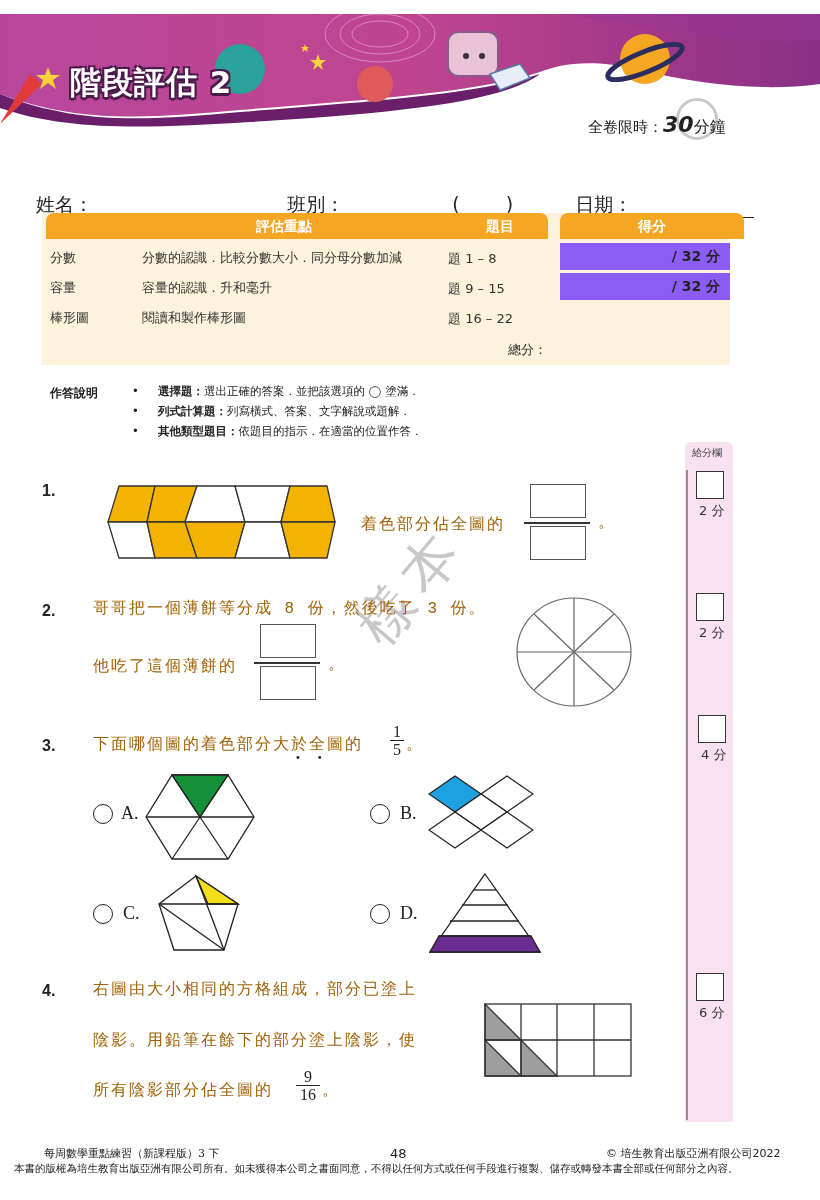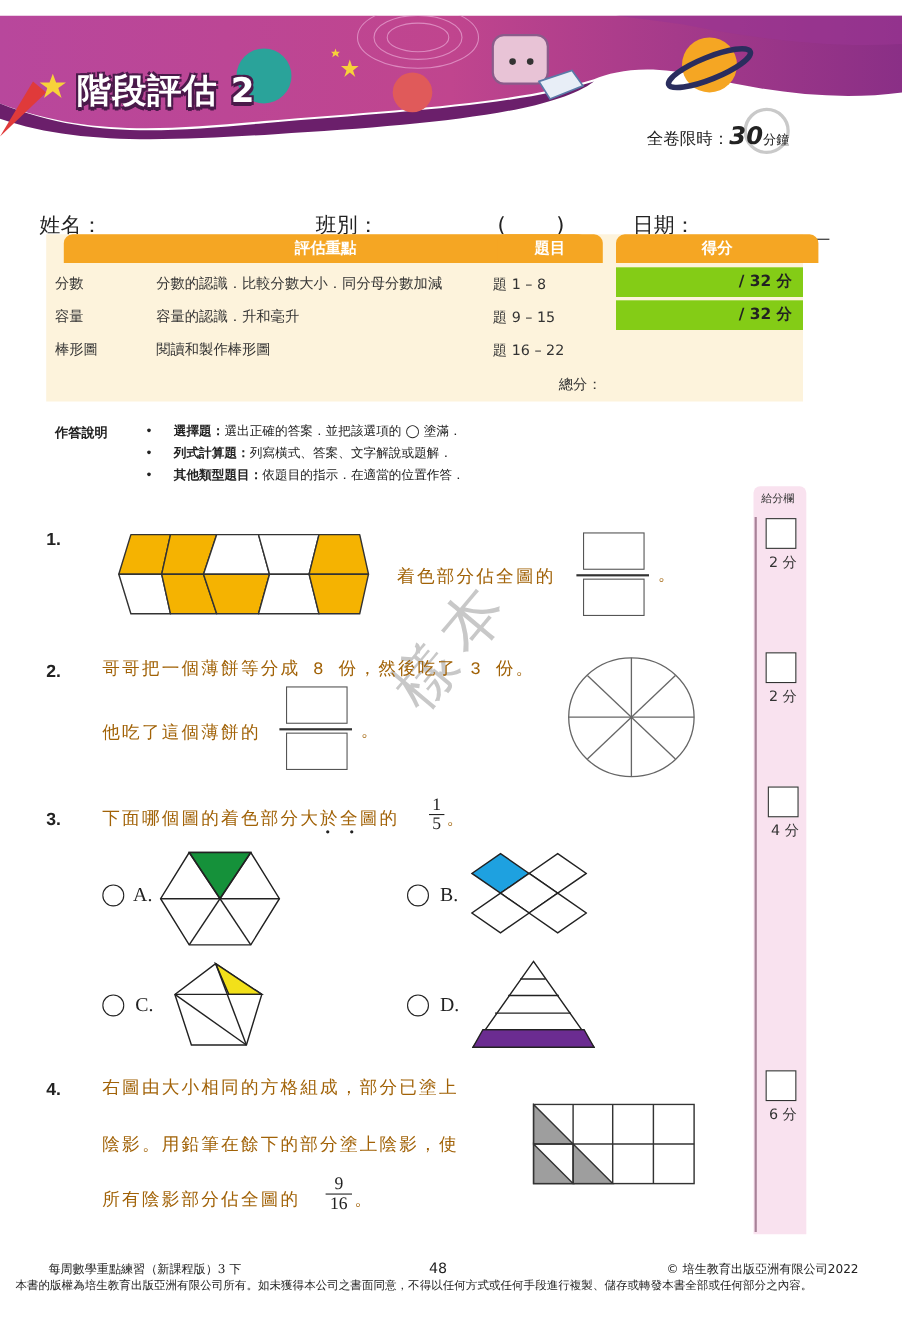--- a/index.html
+++ b/index.html
@@ -13,32 +13,32 @@
 
   
   .banner { position: absolute; left: 0; top: 14px; width: 820px; height: 130px; }
   .banner-title {
     position: absolute; left: 70px; top: 62px; font-size: 31px; font-weight: bold;
     color: #fff; letter-spacing: 1px;
     text-shadow: -2px -2px 0 #4a1a4a, 2px -2px 0 #4a1a4a, -2px 2px 0 #4a1a4a, 2px 2px 0 #4a1a4a, 0 3px 0 #4a1a4a;
   }
   .time-limit { position: absolute; left: 588px; top: 112px; font-size: 15px; color: #222; }
   .time-limit .num { font-size: 22px; font-weight: bold; font-style: italic; }
-  .time-limit .unit { font-size: 12px; }
+  .time-limit .unit { font-size: 16px; }
   .stopwatch { position: absolute; left: 676px; top: 98px; width: 36px; height: 36px; border: 3px solid #c9c9c9; border-radius: 50%; }
 
   
   .info-row { position: absolute; top: 164px; left: 36px; font-size: 19px; color: #222; margin-top: 28px; }
   .blank { display: inline-block; border-bottom: 1.5px solid #222; height: 20px; vertical-align: bottom; }
 
   
   .tbl { position: absolute; left: 42px; top: 213px; width: 688px; height: 152px; background: #fdf3dc; }
   .th { position: absolute; top: 0; height: 26px; background: #f5a623; color: #fff; font-size: 14px; font-weight: bold; text-align: center; line-height: 26px; border-radius: 8px 8px 0 0; }
   .td { position: absolute; font-size: 13px; color: #333; }
-  .score-cell { position: absolute; left: 518px; width: 170px; height: 27px; background: #84cc16; text-align: right; font-size: 14px; font-weight: bold; line-height: 27px; box-sizing: border-box; padding-right: 10px; }
+  .score-cell { position: absolute; left: 518px; width: 170px; height: 27px; background: #8b5cf6; text-align: right; font-size: 14px; font-weight: bold; line-height: 27px; box-sizing: border-box; padding-right: 10px; }
 
   
   .instr-label { position: absolute; left: 50px; top: 385px; font-size: 12px; font-weight: bold; }
   .instr-item { position: absolute; left: 132px; font-size: 11.5px; color: #222; }
   .instr-item b { font-weight: bold; }
   .instr-item .bullet { display: inline-block; width: 26px; }
 
   
   .score-col { position: absolute; left: 685px; top: 442px; width: 48px; height: 680px; background: #f9e2ef; border-radius: 6px 6px 0 0; }
   .score-col-line { position: absolute; left: 686px; top: 470px; width: 2px; height: 650px; background: #a88298; }
@@ -119,21 +119,21 @@
   <span class="blank" style="width:96px"></span>
   <span>(</span>
   <span style="display:inline-block;width:34px"></span>
   <span>)</span>
   <span style="display:inline-block;width:50px"></span>
   <span>日期：</span>
   <span class="blank" style="width:116px"></span>
 </div>
 
 <div class="tbl">
-  <div class="th" style="left:16px;width:476px">評估重點</div>
+  <div class="th" style="left:4px;width:476px">評估重點</div>
   <div class="th" style="left:410px;width:96px">題目</div>
   <div class="th" style="left:518px;width:184px">得分</div>
 
   <div class="td" style="left:8px;top:36px">分數</div>
   <div class="td" style="left:100px;top:36px">分數的認識．比較分數大小．同分母分數加減</div>
   <div class="td" style="left:406px;top:37px">題 1 – 8</div>
   <div class="score-cell" style="top:30px">/ 32 分</div>
 
   <div class="td" style="left:8px;top:66px">容量</div>
   <div class="td" style="left:100px;top:66px">容量的認識．升和毫升</div>

